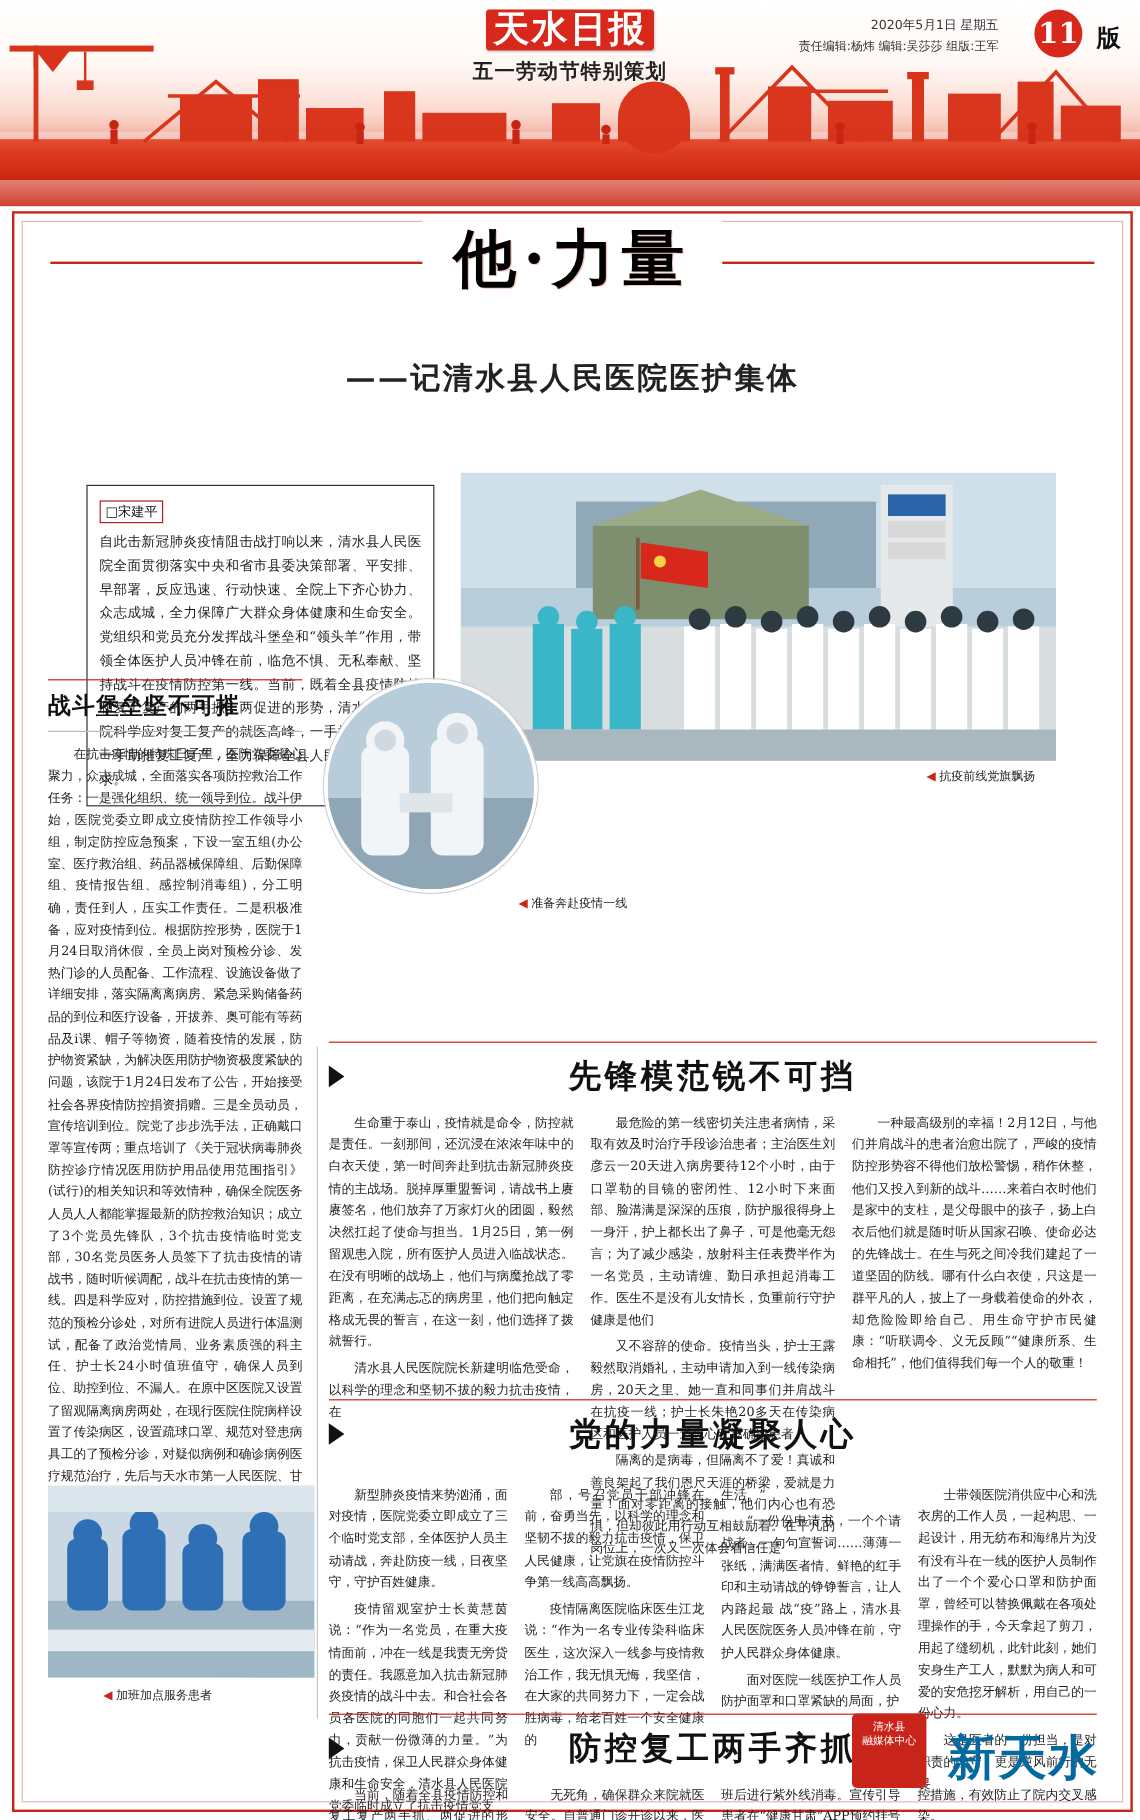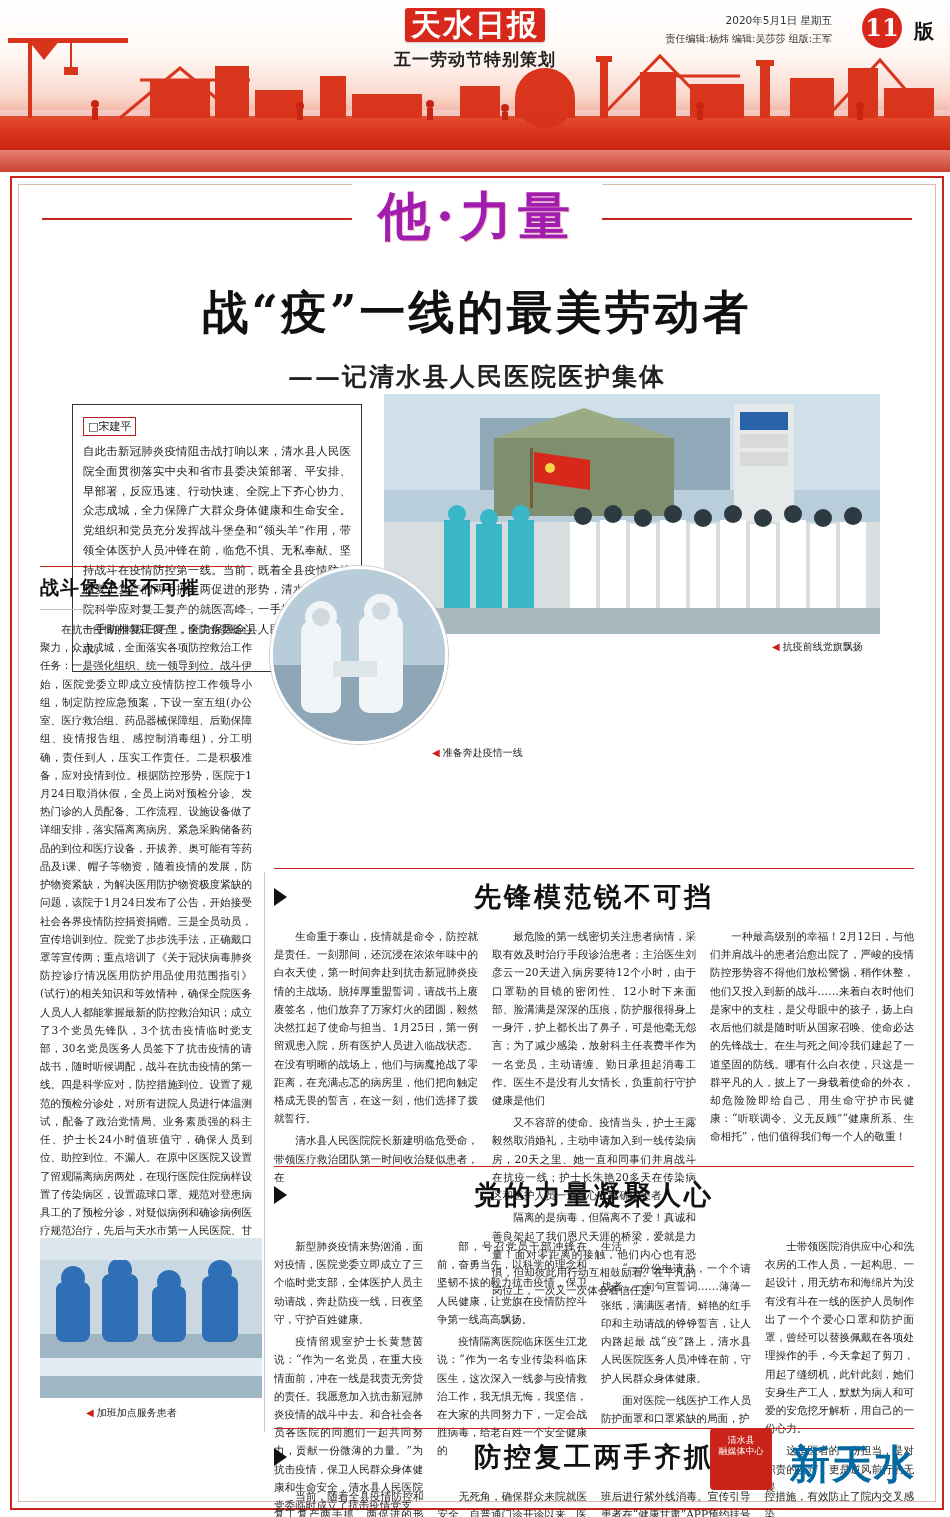--- a/index.html
+++ b/index.html
@@ -72,21 +72,21 @@
   .banner{
     position:absolute;left:0;right:0;top:-2px;height:96px;
   }
   .banner-line{
     position:absolute;left:30px;right:30px;top:42px;height:2px;background:#c9241a;
   }
   .banner-title{
     position:absolute;left:50%;top:4px;transform:translateX(-50%);
     background:#fff;padding:0 26px;
     font-family:"DejaVu Serif","Liberation Serif",serif;
-    font-size:52px;font-weight:bold;color:#a21caf;letter-spacing:6px;
+    font-size:52px;font-weight:bold;color:#000000;letter-spacing:6px;
     line-height:72px;white-space:nowrap;
     text-shadow:1px 1px 0 #f3c7bf;
   }
 
   
   .headline{
     position:absolute;left:60px;right:60px;top:104px;text-align:center;
   }
   .headline h1{
     margin:0;font-family:"DejaVu Serif","Liberation Serif",serif;
@@ -251,21 +251,20 @@
 
 <div class="frame">
   <div class="frame-inner"></div>
 
   <div class="banner">
     <div class="banner-line"></div>
     <div class="banner-title">他·力量</div>
   </div>
 
   <div class="headline">
-    <h1>战“疫”一线的最美劳动者</h1>
     <h2>——记清水县人民医院医护集体</h2>
   </div>
 
   <div class="lead">
     <div class="byline">□宋建平</div>
     <p>自此击新冠肺炎疫情阻击战打响以来，清水县人民医院全面贯彻落实中央和省市县委决策部署、平安排、早部署，反应迅速、行动快速、全院上下齐心协力、众志成城，全力保障广大群众身体健康和生命安全。党组织和党员充分发挥战斗堡垒和“领头羊”作用，带领全体医护人员冲锋在前，临危不惧、无私奉献、坚持战斗在疫情防控第一线。当前，既着全县疫情防控和复工复产的两手抓，两促进的形势，清水县人民医院科学应对复工复产的就医高峰，一手抓疫情防控，一手助推复工复产，全力保障全县人民群众的就医需求。</p>
   </div>
 
   <div class="photo-main">
     <svg viewBox="0 0 496 240" preserveAspectRatio="none" width="496" height="240">
@@ -376,21 +375,21 @@
   <div style="position:absolute;left:262px;top:690px;width:640px;">
     <div class="hr-red"></div>
     <div style="display:flex;align-items:center;gap:22px;margin-top:10px;">
       <div class="arrow-tri"></div>
       <div class="sec-title" style="flex:1;">先锋模范锐不可挡</div>
       <div style="width:13px;"></div>
     </div>
     <div style="display:flex;gap:14px;margin-top:12px;">
       <div style="flex:1;">
         <div class="body-text" style="text-indent:2em;">生命重于泰山，疫情就是命令，防控就是责任。一刻那间，还沉浸在浓浓年味中的白衣天使，第一时间奔赴到抗击新冠肺炎疫情的主战场。脱掉厚重盟誓词，请战书上赓赓签名，他们放弃了万家灯火的团圆，毅然决然扛起了使命与担当。1月25日，第一例留观患入院，所有医护人员进入临战状态。在没有明晰的战场上，他们与病魔抢战了零距离，在充满忐忑的病房里，他们把向触定格成无畏的誓言，在这一刻，他们选择了拨就誓行。</div>
-        <div class="body-text" style="text-indent:2em;margin-top:4px;">清水县人民医院院长新建明临危受命，带领医疗救治团队第一时间收治疑似患者，在</div>
+        <div class="body-text" style="text-indent:2em;margin-top:4px;">清水县人民医院院长新建明临危受命，以科学的理念和坚韧不拔的毅力抗击疫情，在</div>
       </div>
       <div style="flex:1;">
         <div class="body-text" style="text-indent:2em;">最危险的第一线密切关注患者病情，采取有效及时治疗手段诊治患者；主治医生刘彦云一20天进入病房要待12个小时，由于口罩勒的目镜的密闭性、12小时下来面部、脸溝满是深深的压痕，防护服很得身上一身汗，护上都长出了鼻子，可是他毫无怨言；为了减少感染，放射科主任表费半作为一名党员，主动请缠、勤日承担起消毒工作。医生不是没有儿女情长，负重前行守护健康是他们</div>
         <div class="body-text" style="text-indent:2em;margin-top:4px;">又不容辞的使命。疫情当头，护士王露毅然取消婚礼，主动申请加入到一线传染病房，20天之里、她一直和同事们并肩战斗在抗疫一线；护士长朱艳20多天在传染病区和医护人员一道忘心守逐确论患者。</div>
         <div class="body-text" style="text-indent:2em;margin-top:4px;">隔离的是病毒，但隔离不了爱！真诚和善良架起了我们恩尺天涯的桥梁，爱就是力量！面对零距离的接触，他们内心也有恐惧，但却彼此用行动互相鼓励着。在平凡的岗位上，一次又一次体会着信任是</div>
       </div>
       <div style="flex:1;">
         <div class="body-text" style="text-indent:2em;">一种最高级别的幸福！2月12日，与他们并肩战斗的患者治愈出院了，严峻的疫情防控形势容不得他们放松警惕，稍作休整，他们又投入到新的战斗……来着白衣时他们是家中的支柱，是父母眼中的孩子，扬上白衣后他们就是随时听从国家召唤、使命必达的先锋战士。在生与死之间冷我们建起了一道坚固的防线。哪有什么白衣使，只这是一群平凡的人，披上了一身载着使命的外衣，却危险险即给自己、用生命守护市民健康：“听联调令、义无反顾”“健康所系、生命相托”，他们值得我们每一个人的敬重！</div>
       </div>
     </div>

